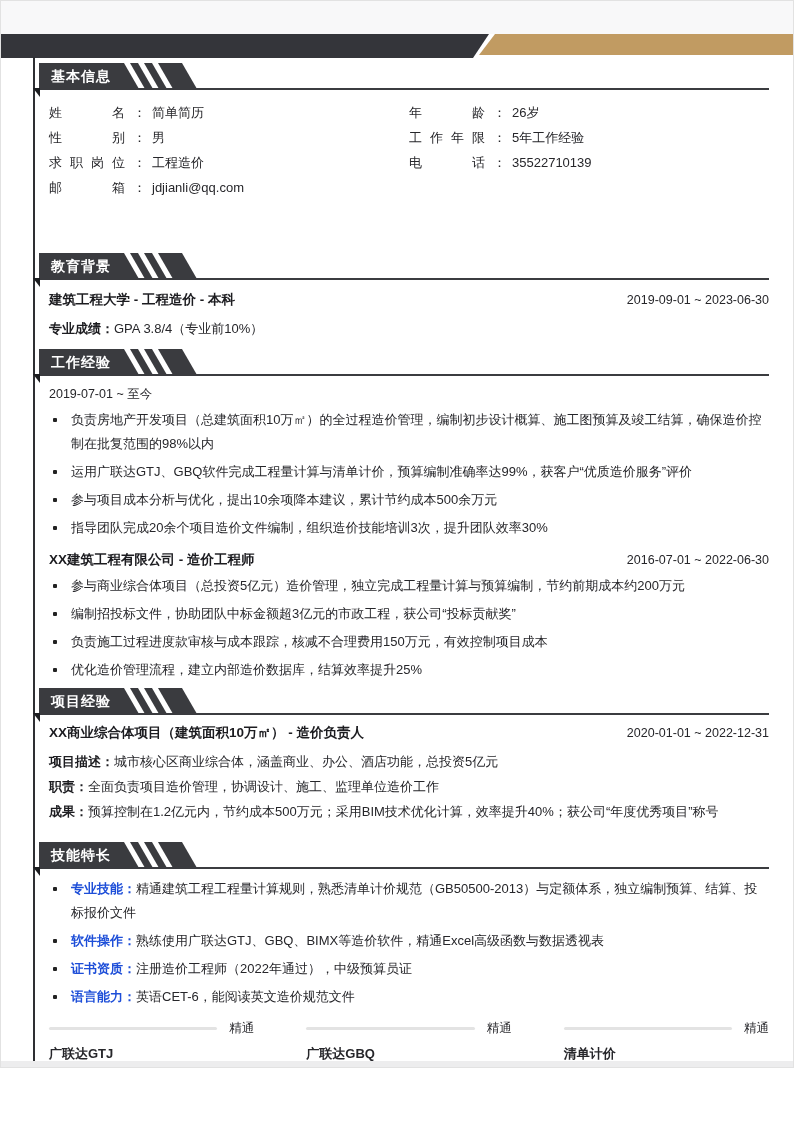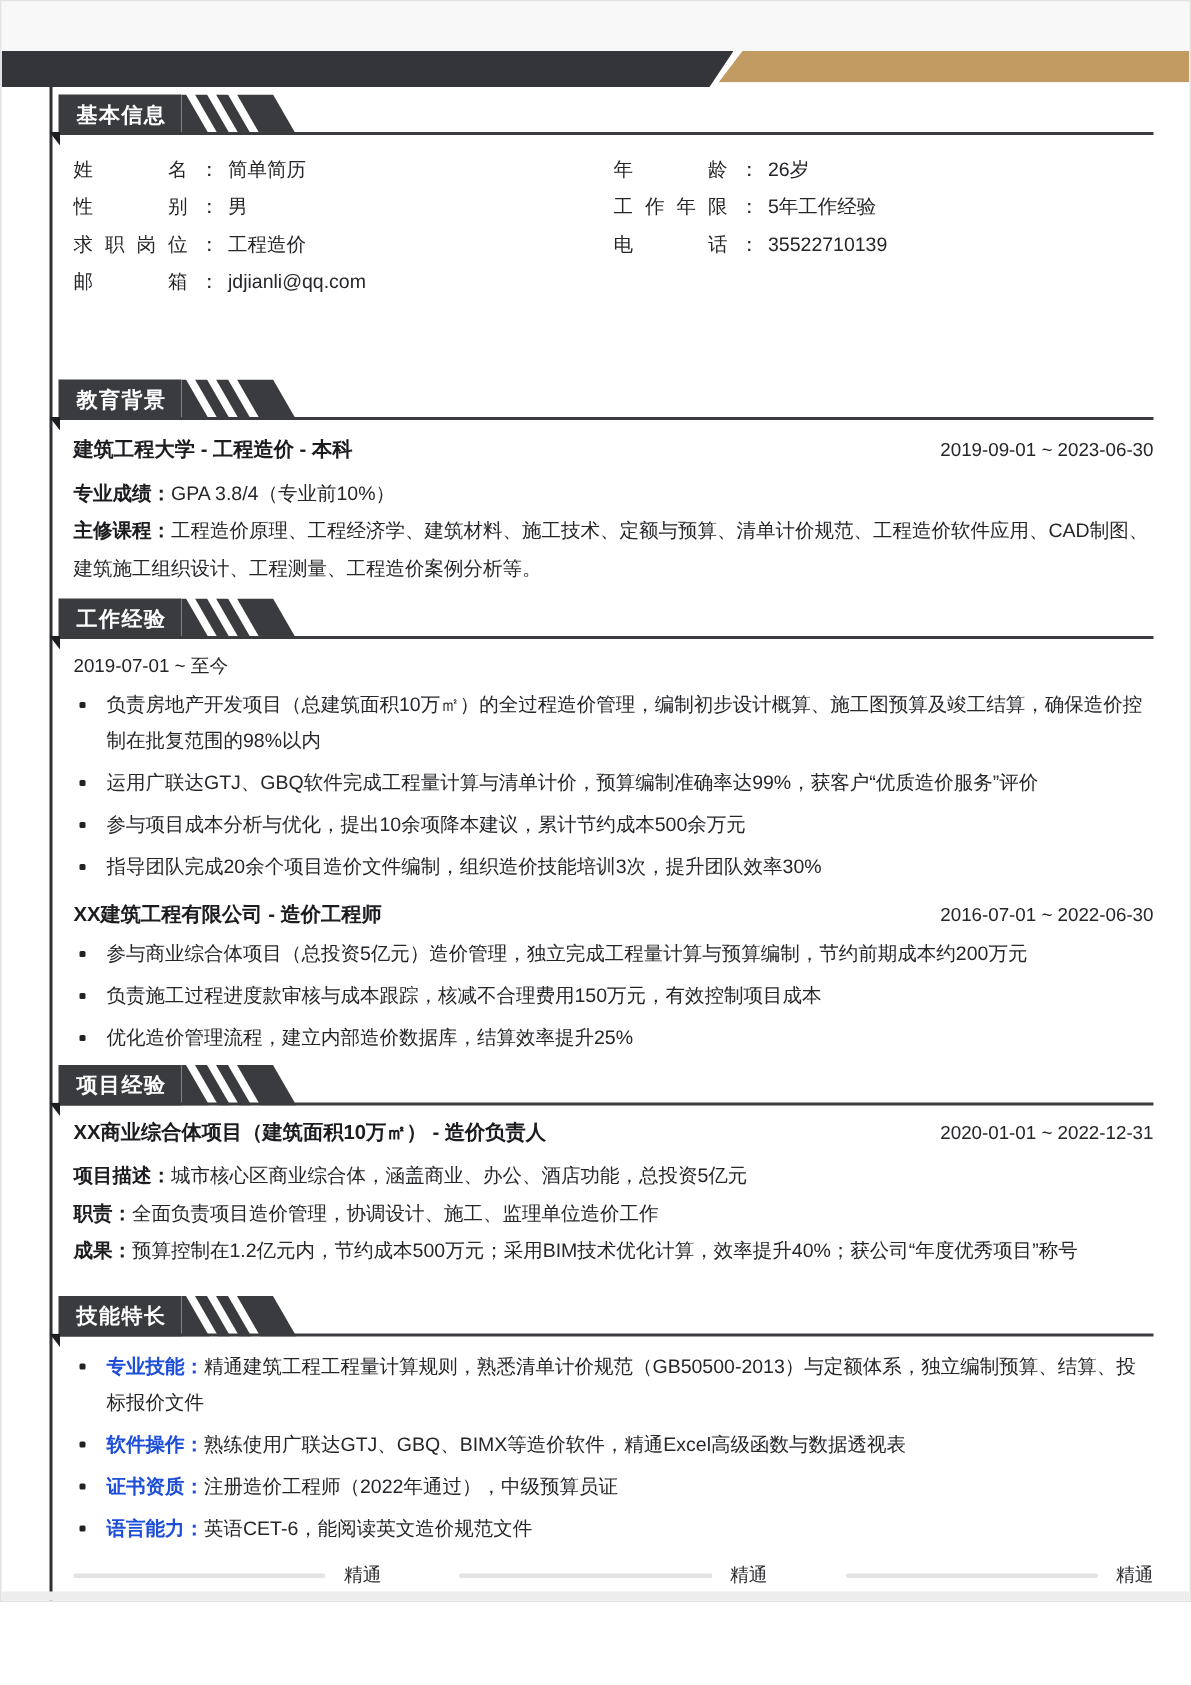--- a/index.html
+++ b/index.html
@@ -66,21 +66,21 @@
   .blt .kv-label { font-weight:bold; color:#1d4ed8; }
   .bullets { margin-top:2px; }
 
   
   .bars { display:grid; grid-template-columns:repeat(3,1fr); column-gap:52px; row-gap:14px;
           padding:6px 24px 0 48px; }
   .bar-item {}
   .bar-row { display:flex; align-items:center; gap:12px; height:18px; }
   .bar-track { flex:1; height:3px; background:#e3e3e3; border-radius:2px; }
   .bar-level { font-size:12.5px; white-space:nowrap; color:#2a2a2e; }
-  .bar-name { margin-top:8px; height:18px; line-height:18px; font-size:13px; }
+  .bar-name { margin-top:8px; height:18px; line-height:18px; font-size:13px;font-weight:bold; }
 
   
   .mt-basic { margin-top:5px; }
   .mt-edu   { margin-top:53px; }
   .mt-work  { margin-top:8px; }
   .mt-proj  { margin-top:6px; }
   .mt-skill { margin-top:18px; }
 </style>
 </head>
 <body>
@@ -161,23 +161,20 @@
         <span class="badge-fold"></span>
       </div>
     </div>
     <div class="line-head">
       <span class="line-title">建筑工程大学 - 工程造价 - 本科</span>
       <span class="line-date">2019-09-01 ~ 2023-06-30</span>
     </div>
     <p class="kv" style="margin-top:4px;">
       <span class="kv-label">专业成绩</span><span class="kv-label">：</span><span>GPA 3.8/4（专业前10%）</span>
     </p>
-    <p class="kv">
-      <span class="kv-label">主修课程</span><span class="kv-label">：</span><span>工程造价原理、工程经济学、建筑材料、施工技术、定额与预算、清单计价规范、工程造价软件应用、CAD制图、建筑施工组织设计、工程测量、工程造价案例分析等。</span>
-    </p>
 
     <div class="sec-head mt-work">
       <div class="sec-rule"></div>
       <div class="badge">
         <span class="badge-main">工作经验</span>
         <svg class="badge-tail" width="78" height="27" viewBox="0 0 78 27" aria-hidden="true">
           <polygon points="0,0 3,0 18.6,27 0,27" fill="#3a3b3f"></polygon>
           <polygon points="9,0 17,0 32.6,27 24.6,27" fill="#3a3b3f"></polygon>
           <polygon points="23,0 31,0 46.6,27 38.6,27" fill="#3a3b3f"></polygon>
           <polygon points="37,0 61,0 76.6,27 52.6,27" fill="#3a3b3f"></polygon>
@@ -195,20 +192,21 @@
       <div class="blt"><span>参与项目成本分析与优化，提出10余项降本建议，累计节约成本500余万元</span></div>
       <div class="blt"><span>指导团队完成20余个项目造价文件编制，组织造价技能培训3次，提升团队效率30%</span></div>
     </div>
 
     <div class="line-head">
       <span class="line-title">XX建筑工程有限公司 - 造价工程师</span>
       <span class="line-date">2016-07-01 ~ 2022-06-30</span>
     </div>
     <div class="bullets">
       <div class="blt"><span>参与商业综合体项目（总投资5亿元）造价管理，独立完成工程量计算与预算编制，节约前期成本约200万元</span></div>
+      <div class="blt"><span>编制招投标文件，协助团队中标金额超3亿元的市政工程，获公司“投标贡献奖”</span></div>
       <div class="blt"><span>负责施工过程进度款审核与成本跟踪，核减不合理费用150万元，有效控制项目成本</span></div>
       <div class="blt"><span>优化造价管理流程，建立内部造价数据库，结算效率提升25%</span></div>
     </div>
 
     <div class="sec-head mt-proj">
       <div class="sec-rule"></div>
       <div class="badge">
         <span class="badge-main">项目经验</span>
         <svg class="badge-tail" width="78" height="27" viewBox="0 0 78 27" aria-hidden="true">
           <polygon points="0,0 3,0 18.6,27 0,27" fill="#3a3b3f"></polygon>
@@ -267,20 +265,21 @@
           <span class="bar-track"></span>
           <span class="bar-level">精通</span>
         </div>
         <div class="bar-name">广联达GTJ</div>
       </div>
       <div class="bar-item">
         <div class="bar-row">
           <span class="bar-track"></span>
           <span class="bar-level">精通</span>
         </div>
+        <div class="bar-name">广联达GBQ</div>
       </div>
       <div class="bar-item">
         <div class="bar-row">
           <span class="bar-track"></span>
           <span class="bar-level">精通</span>
         </div>
         <div class="bar-name">清单计价</div>
       </div>
 
     </div>

